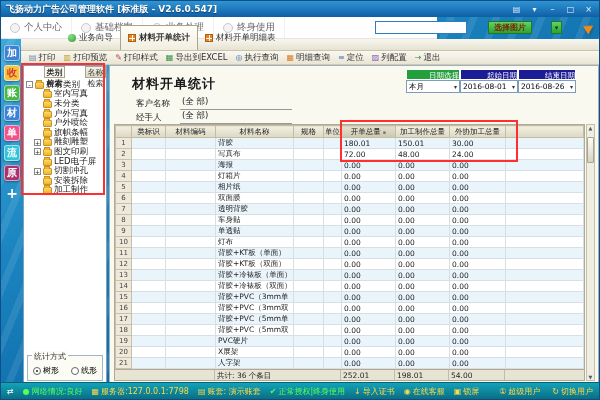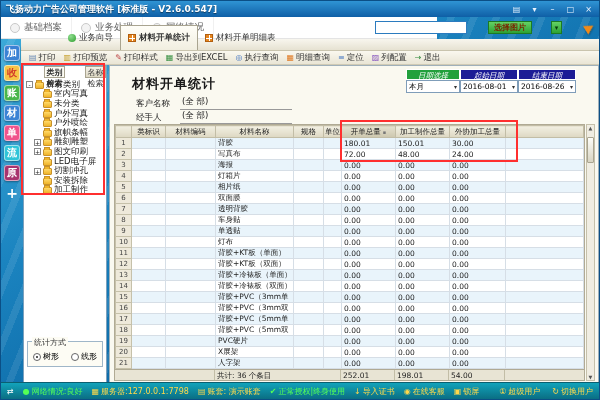--- a/index.html
+++ b/index.html
@@ -71,32 +71,32 @@
   .search-tab.active { background:#fdfcf4; font-weight:bold; }
   .tree { padding:2px 0 0 2px; font-size:8.5px; color:#222; }
   .tree-row { display:flex; align-items:center; gap:2px; height:9.6px; cursor:pointer; white-space:nowrap; }
   .tree-row.child { padding-left:8px; }
   .expander { width:7px; height:7px; border:1px solid #888; background:#fff; font-size:6px; line-height:5px; text-align:center; flex:none; }
   .exp-spacer { width:7px; flex:none; }
   .folder { width:9px; height:7px; background:linear-gradient(#ffd96a,#f0b429); border:1px solid #c8922a;
     border-radius:1px; position:relative; flex:none; margin-top:1px; }
   .folder::before { content:""; position:absolute; top:-3px; left:0; width:4px; height:2px;
     background:#f0b429; border:1px solid #c8922a; border-bottom:none; }
-  .stats-box { position:absolute; left:3px; right:3px; bottom:16px; height:26px; border:1px solid #9fb6c8; background:#fdfcf4; }
+  .stats-box { position:absolute; left:3px; right:3px; bottom:2px; height:26px; border:1px solid #9fb6c8; background:#fdfcf4; }
   .legend { position:absolute; top:-5px; left:4px; background:#fdfcf4; font-size:8px; padding:0 2px; color:#333; }
   .radio-row { display:flex; gap:12px; padding:9px 5px 0; font-size:8px; }
   .radio-opt { display:flex; align-items:center; gap:2px; cursor:pointer; }
   .radio { width:8px; height:8px; border:1px solid #666; border-radius:50%; background:#fff; position:relative; flex:none; }
   .radio.checked::after { content:""; position:absolute; inset:2px; background:#222; border-radius:50%; }
 
   
   .mainpanel { position:absolute; left:108px; top:64px; width:490px; height:319px; background:#faf9f0; border:1px solid #9fb0ba; }
   .main-title { position:absolute; left:22px; top:9px; font-size:13px; font-weight:bold; color:#1a1a1a; letter-spacing:1px; }
   .datefilter { position:absolute; top:3px; right:22px; display:grid; grid-template-columns:54px 58px 58px; }
-  .df-head { height:11px; font-size:7.5px; color:#fff; text-align:center; line-height:11px; border:1px solid #fff;font-style:italic; }
+  .df-head { height:11px; font-size:7.5px; color:#fff; text-align:right; line-height:11px; border:1px solid #fff; }
   .df-val { height:13px; background:#fff; border:1px solid #7f9db9; font-size:7.5px; display:flex;
     align-items:center; justify-content:space-between; padding:0 2px; cursor:pointer; }
   .df-val .dd { font-size:6px; color:#333; }
   .filters { position:absolute; left:26px; top:30px; font-size:8.5px; color:#222; }
   .filter-row { display:flex; align-items:flex-end; height:14px; }
   .filter-label { width:44px; }
   .filter-value { width:112px; border-bottom:1px solid #999; padding:0 2px 1px; }
 
   
   .tablewrap { position:absolute; left:4px; top:58px; right:13px; bottom:2px; overflow:hidden;
@@ -149,29 +149,33 @@
         <span class="win-btn">▾</span>
         <span class="win-btn">–</span>
         <span class="win-btn">□</span>
         <span class="win-btn">×</span>
       </span>
   </div>
 
   <div class="navbar" id="navbar">
       <div class="nav-item">
         <span class="nav-icon"></span>
+        <span>个人中心</span>
+      </div>
+      <div class="nav-item">
+        <span class="nav-icon"></span>
         <span>基础档案</span>
       </div>
       <div class="nav-item">
         <span class="nav-icon"></span>
         <span>业务处理</span>
       </div>
       <div class="nav-item">
         <span class="nav-icon"></span>
-        <span>网络情况</span>
+        <span>终身使用</span>
       </div>
     </div>
 
   <div class="nav-right">
     <input class="img-input" value="" style="">
     <span class="img-btn">选择图片</span>
     <span class="img-btn-dd">▾</span>
     <span class="pointer-icon"></span>
   </div>
 

